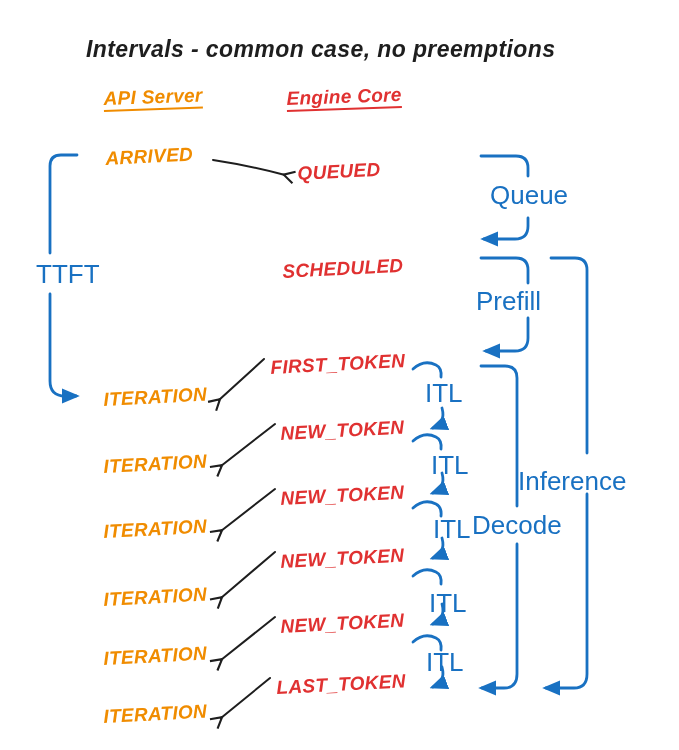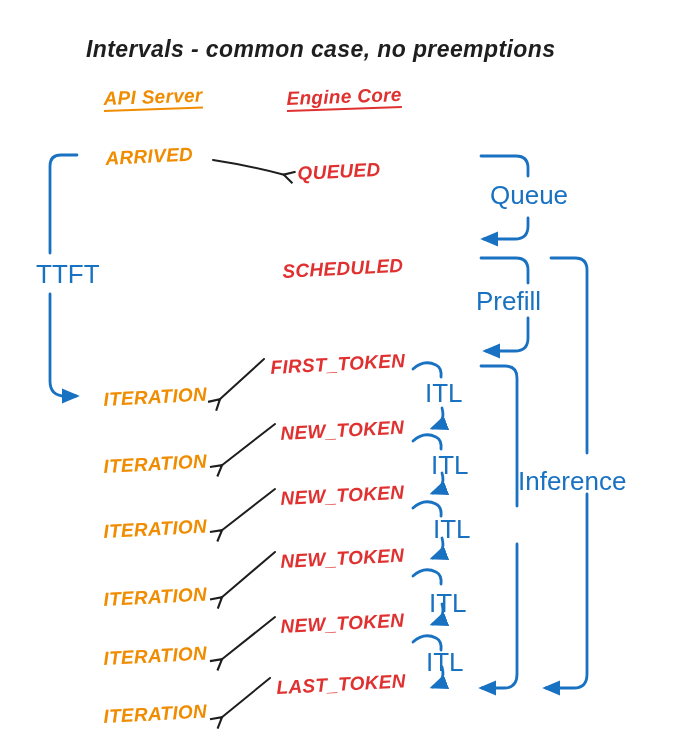--- a/index.html
+++ b/index.html
@@ -121,15 +121,16 @@
   <div class="txt hand ev red" style="left:277px;top:678px;">LAST_TOKEN</div>
 
   <div class="txt blue-label" style="left:36px;top:261px;">TTFT</div>
   <div class="txt blue-label" style="left:490px;top:182px;">Queue</div>
   <div class="txt blue-label" style="left:476px;top:288px;">Prefill</div>
   <div class="txt blue-label" style="left:425px;top:380px;">ITL</div>
   <div class="txt blue-label" style="left:431px;top:452px;">ITL</div>
   <div class="txt blue-label" style="left:433px;top:516px;">ITL</div>
   <div class="txt blue-label" style="left:429px;top:590px;">ITL</div>
   <div class="txt blue-label" style="left:426px;top:649px;">ITL</div>
+  <div class="txt blue-label" style="left:472px;top:512px;">Decode</div>
   <div class="txt blue-label" style="left:518px;top:460px;margin-top:8px;">Inference</div>
 
 </div>
 
 </body></html>

